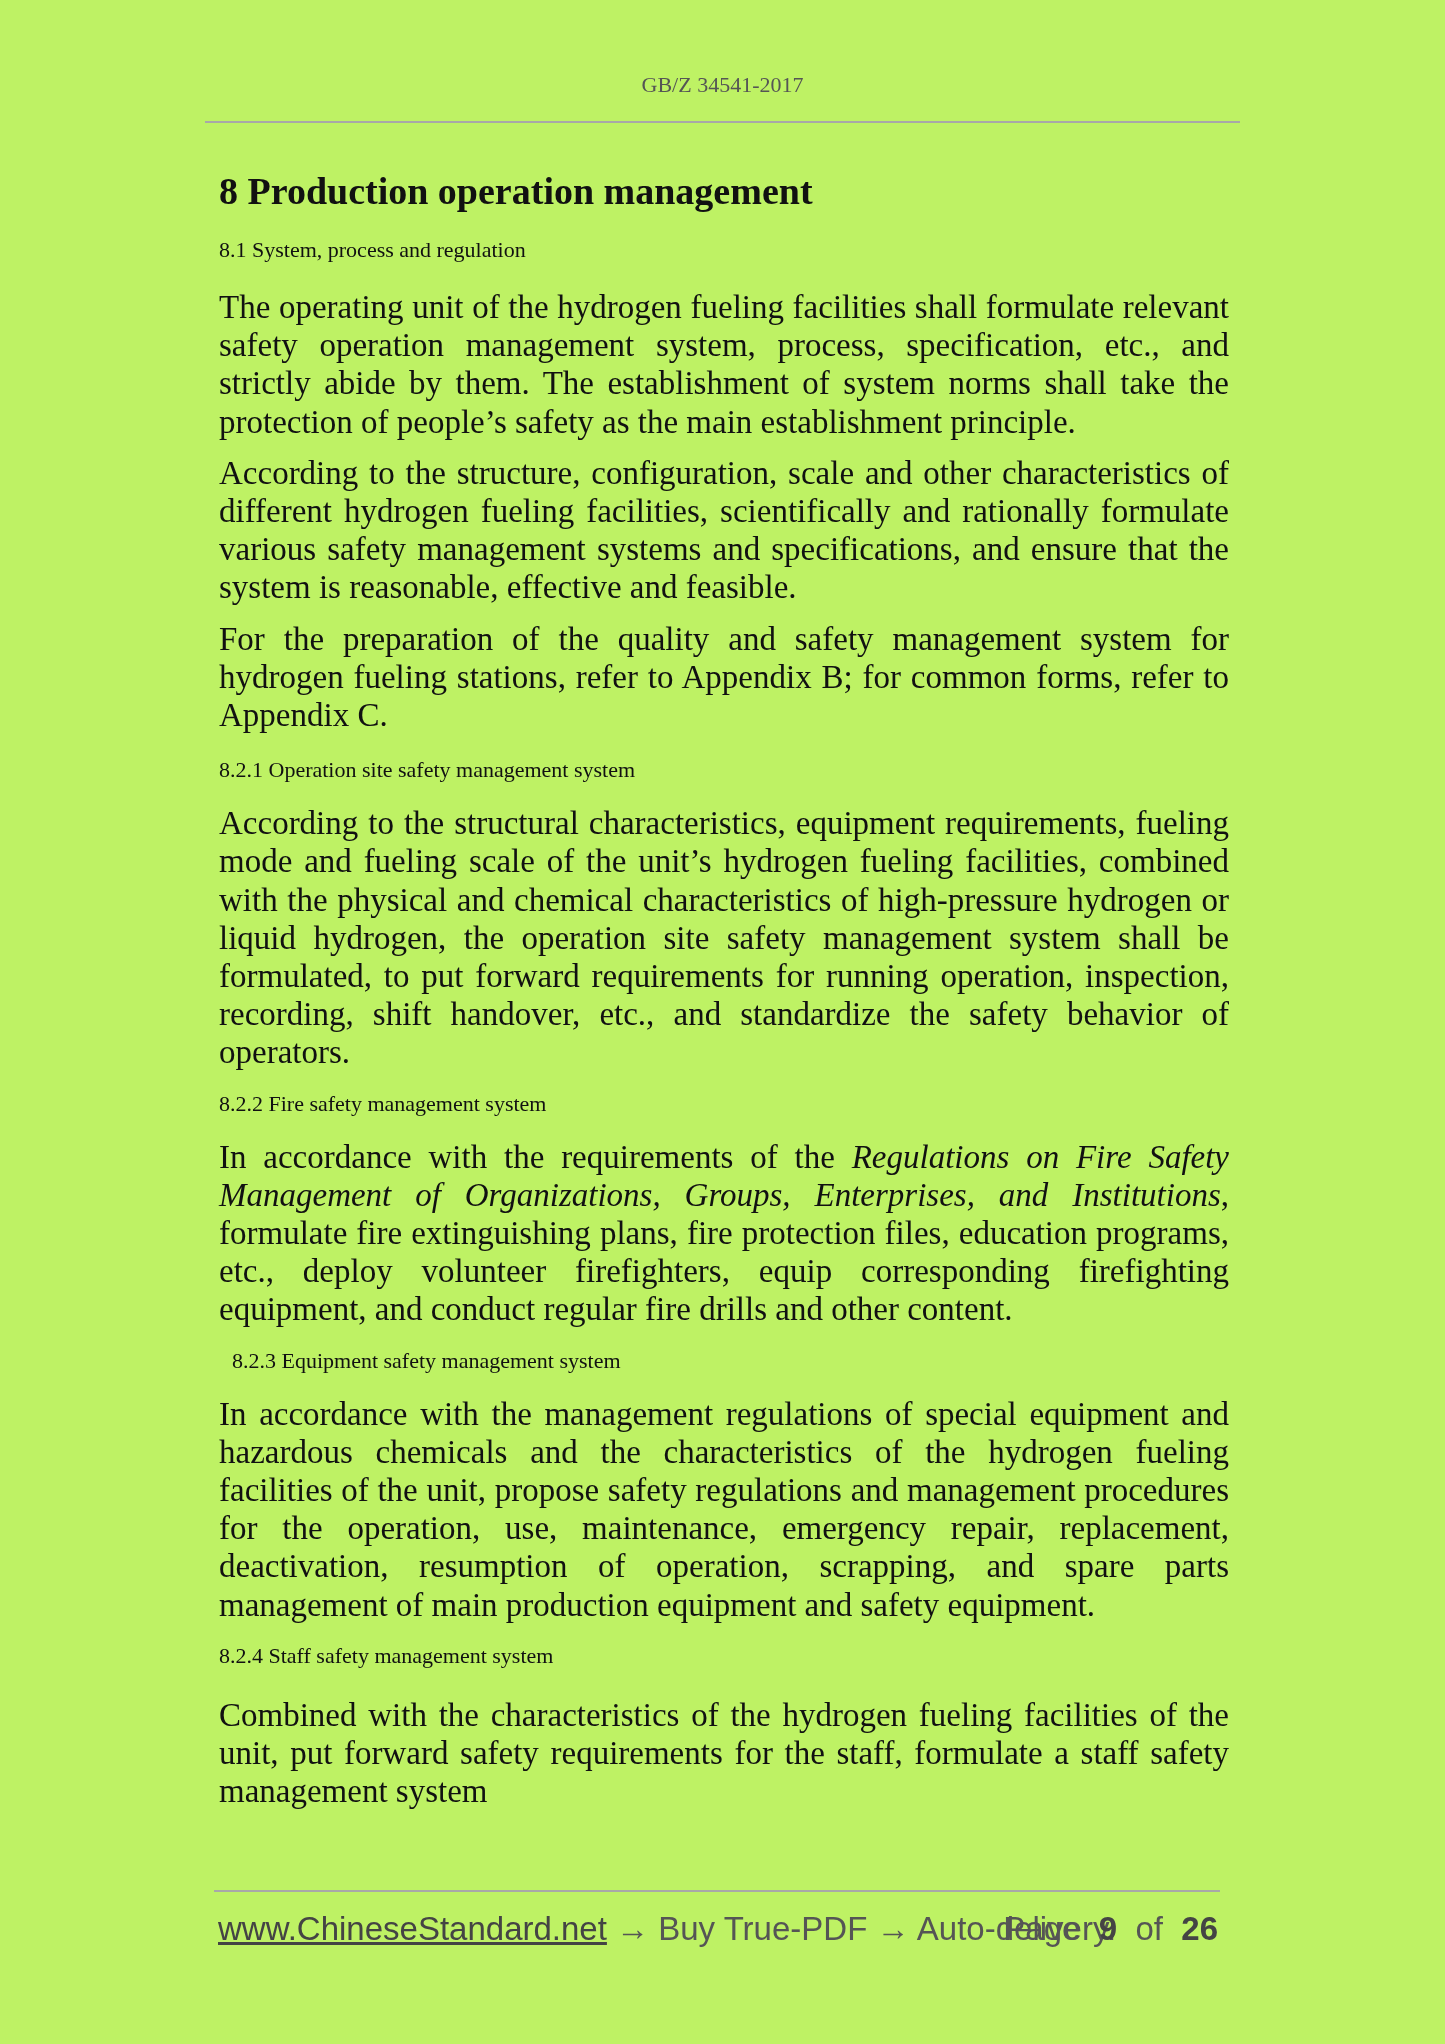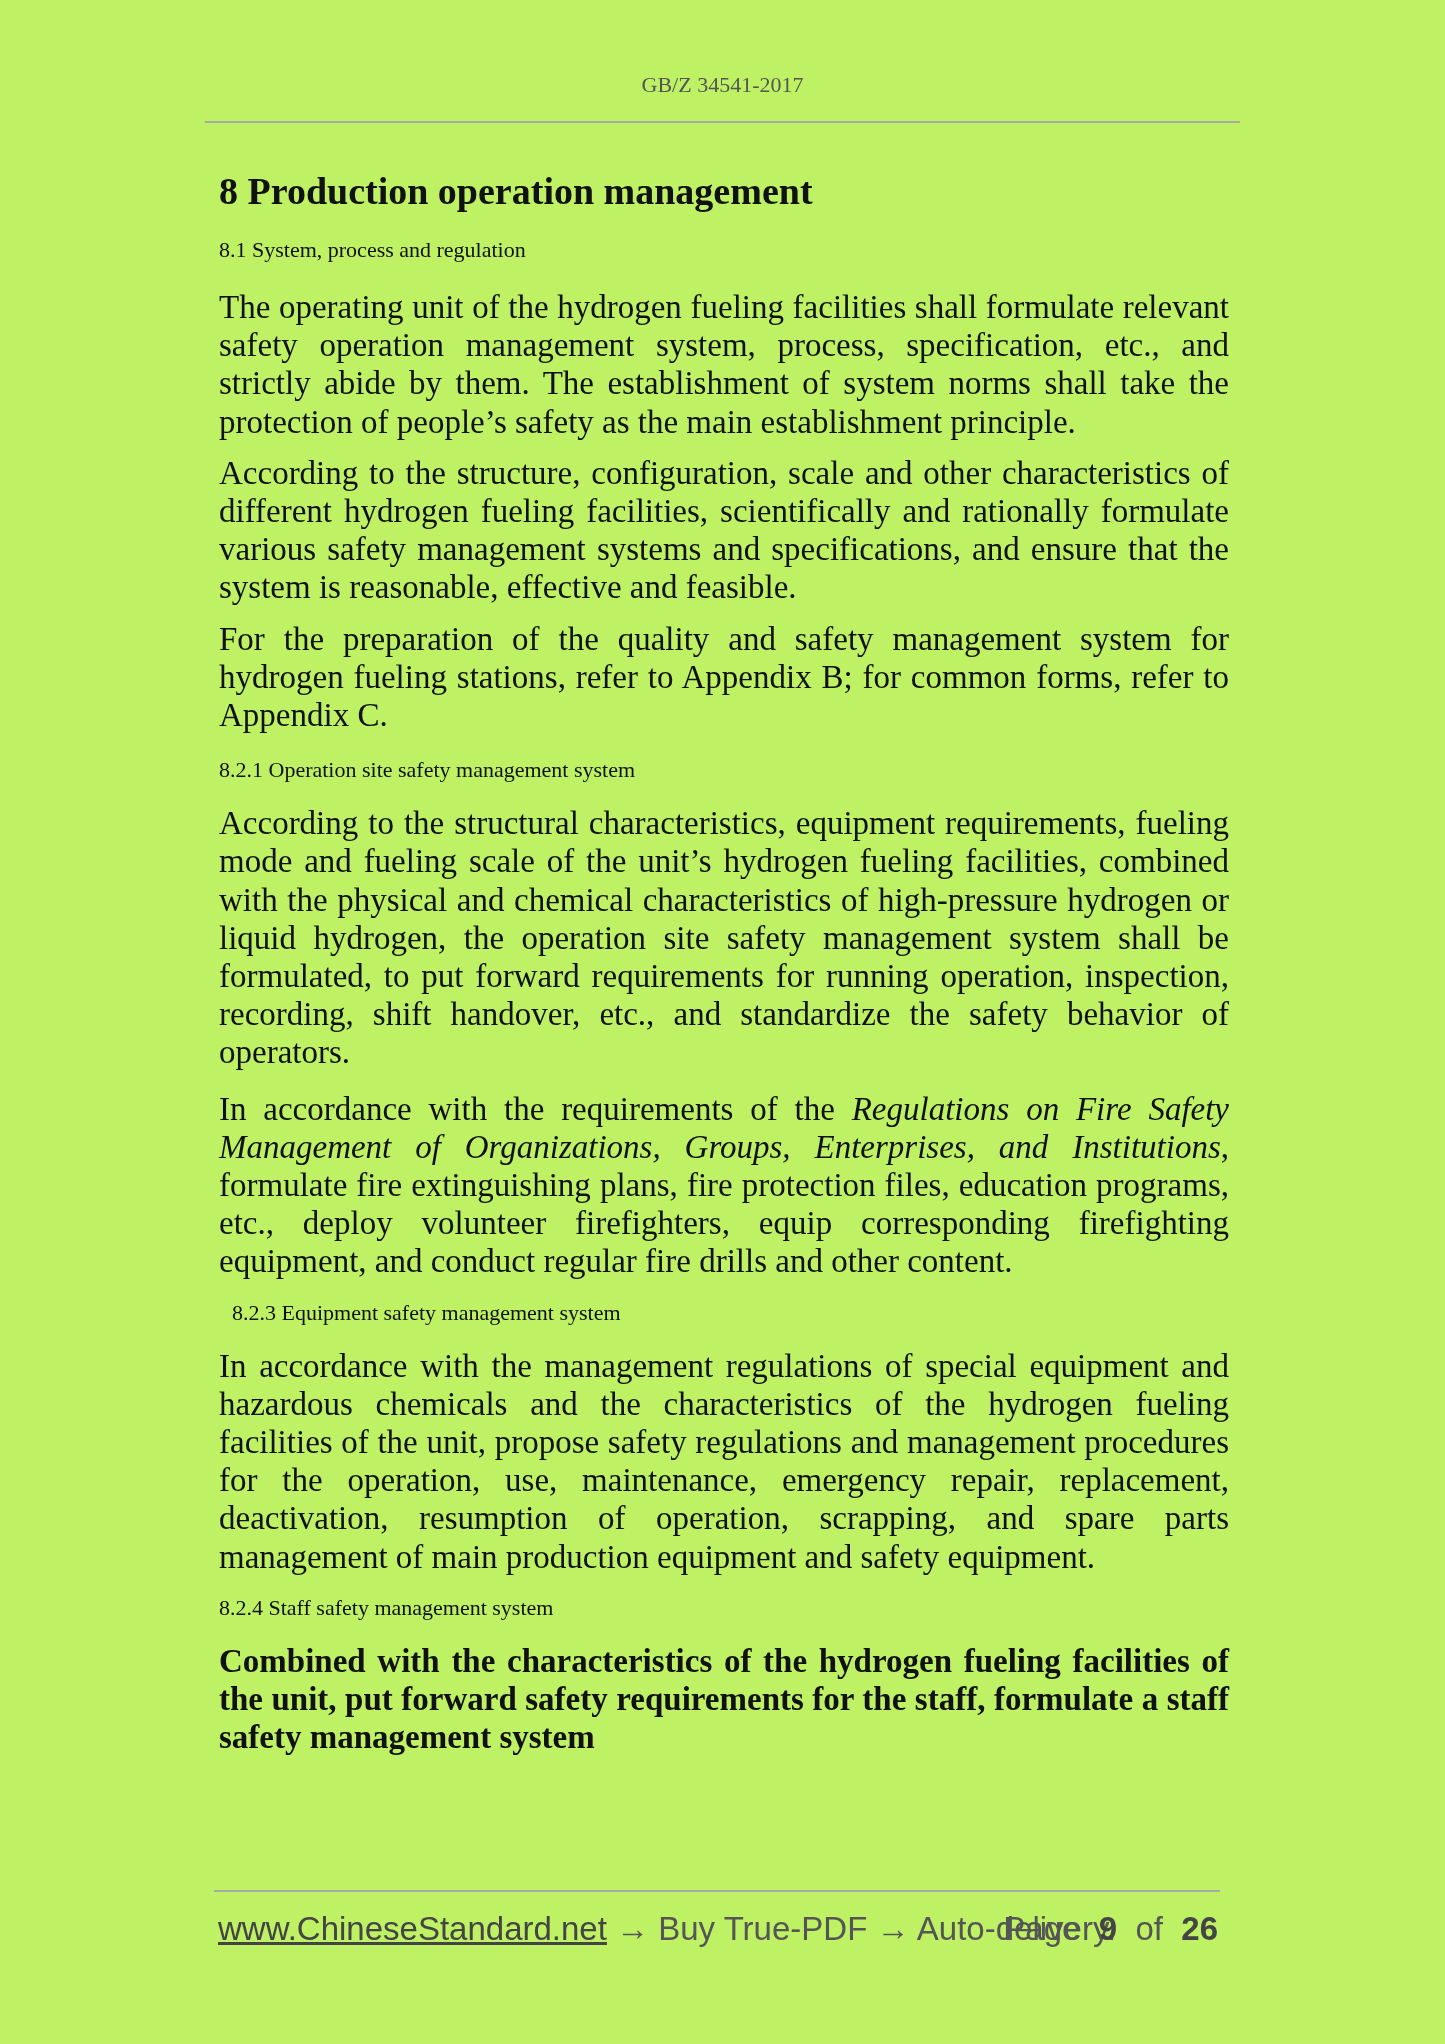--- a/index.html
+++ b/index.html
@@ -57,27 +57,28 @@
 
     <h2 class="h2" style="margin-top:20px;">8.1 System, process and regulation</h2>
     <p class="p" style="margin-top:22px;">The operating unit of the hydrogen fueling facilities shall formulate relevant safety operation management system, process, specification, etc., and strictly abide by them. The establishment of system norms shall take the protection of people’s safety as the main establishment principle.</p>
     <p class="p" style="margin-top:13px;">According to the structure, configuration, scale and other characteristics of different hydrogen fueling facilities, scientifically and rationally formulate various safety management systems and specifications, and ensure that the system is reasonable, effective and feasible.</p>
     <p class="p" style="margin-top:13px;">For the preparation of the quality and safety management system for hydrogen fueling stations, refer to Appendix B; for common forms, refer to Appendix C.</p>
 
 
     <h2 class="h2" style="margin-top:20px;">8.2.1 Operation site safety management system</h2>
     <p class="p" style="margin-top:18px;">According to the structural characteristics, equipment requirements, fueling mode and fueling scale of the unit’s hydrogen fueling facilities, combined with the physical and chemical characteristics of high-pressure hydrogen or liquid hydrogen, the operation site safety management system shall be formulated, to put forward requirements for running operation, inspection, recording, shift handover, etc., and standardize the safety behavior of operators.</p>
 
+    <h2 class="h2" style="margin-top:16px;">8.2.2 Fire safety management system</h2>
     <p class="p" style="margin-top:18px;"><span>In accordance with the requirements of the </span><span class="it">Regulations on Fire Safety Management of Organizations, Groups, Enterprises, and Institutions</span><span>, formulate fire extinguishing plans, fire protection files, education programs, etc., deploy volunteer firefighters, equip corresponding firefighting equipment, and conduct regular fire drills and other content.</span></p>
 
     <h2 class="h2" style="margin-top:16px;margin-left:13px;">8.2.3 Equipment safety management system</h2>
     <p class="p" style="margin-top:18px;">In accordance with the management regulations of special equipment and hazardous chemicals and the characteristics of the hydrogen fueling facilities of the unit, propose safety regulations and management procedures for the operation, use, maintenance, emergency repair, replacement, deactivation, resumption of operation, scrapping, and spare parts management of main production equipment and safety equipment.</p>
 
     <h2 class="h2" style="margin-top:16px;">8.2.4 Staff safety management system</h2>
-    <p class="p" style="margin-top:18px;font-weight:bold;">Combined with the characteristics of the hydrogen fueling facilities of the unit, put forward safety requirements for the staff, formulate a staff safety management system</p>
+    <p class="p" style="margin-top:24px;">Combined with the characteristics of the hydrogen fueling facilities of the unit, put forward safety requirements for the staff, formulate a staff safety management system</p>
   </div>
 
   <div class="footer-rule"></div>
 
   <div class="footer">
     <span class="left"><a>www.ChineseStandard.net</a><span> → Buy True-PDF → Auto-delivery.</span></span>
     <span class="right"><span>Page</span>&nbsp;&nbsp;<b>9</b>&nbsp;&nbsp;<span>of</span>&nbsp;&nbsp;<b>26</b></span>
   </div>
 
 </div>

